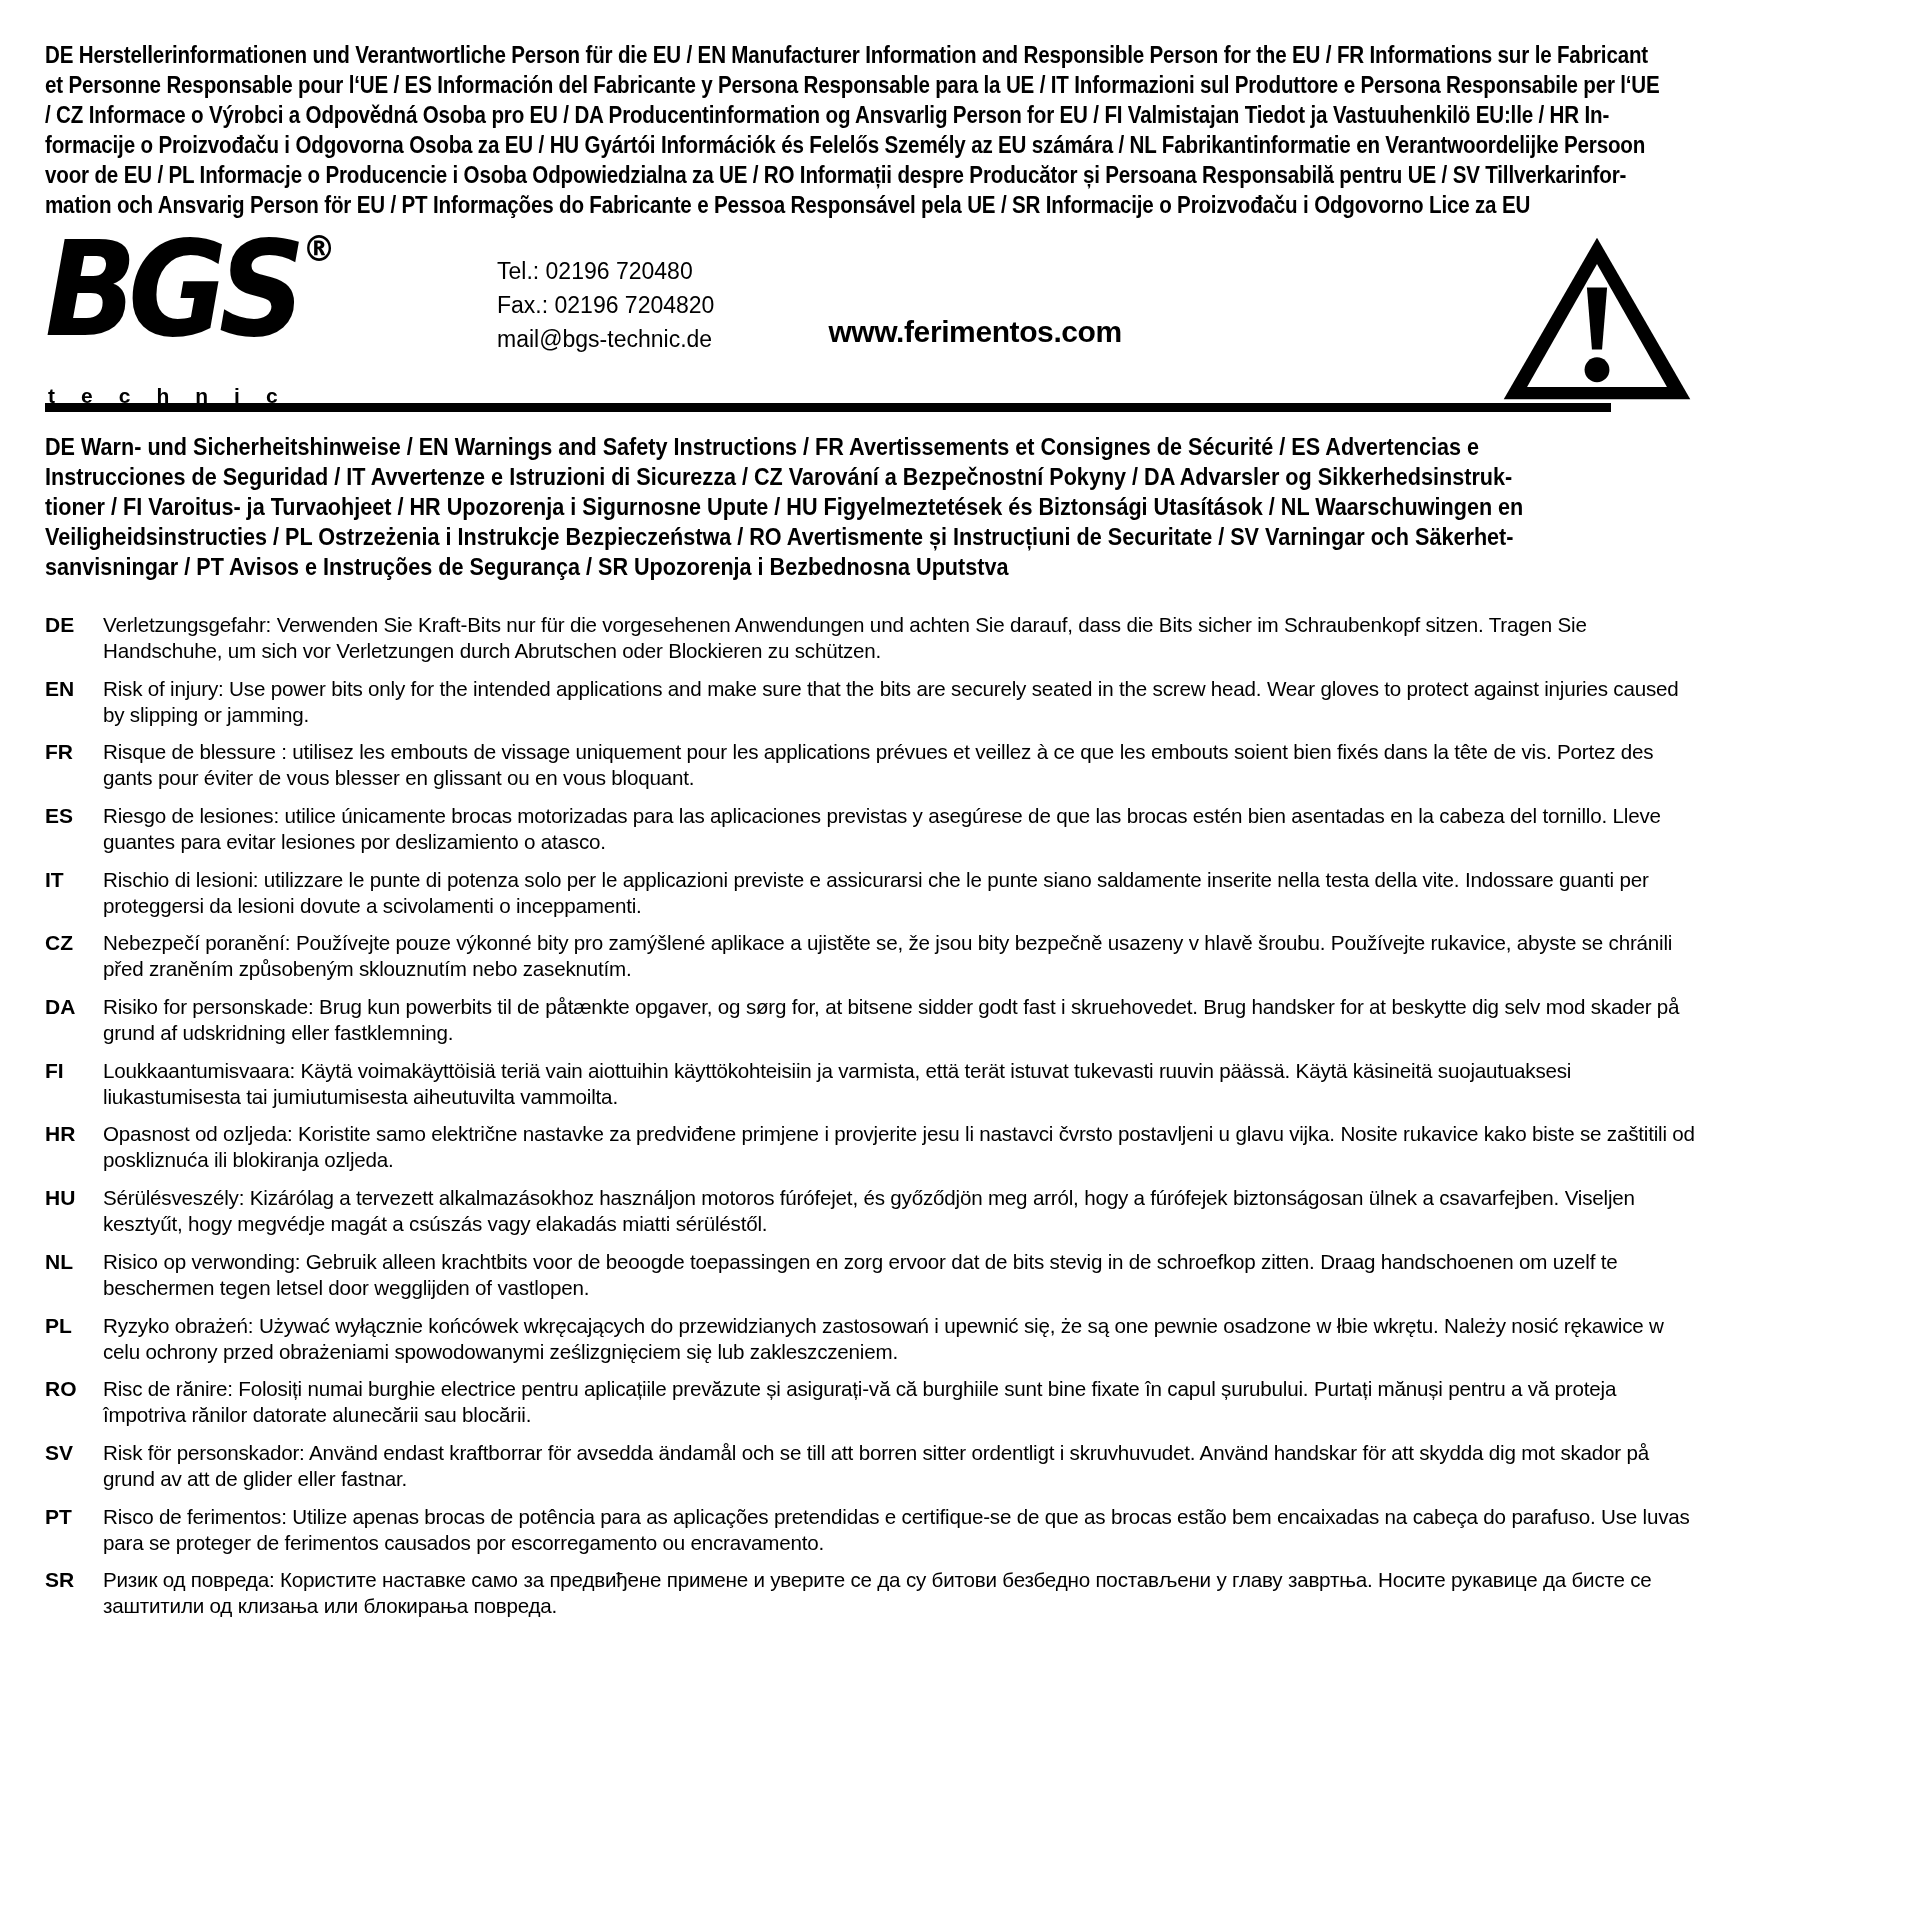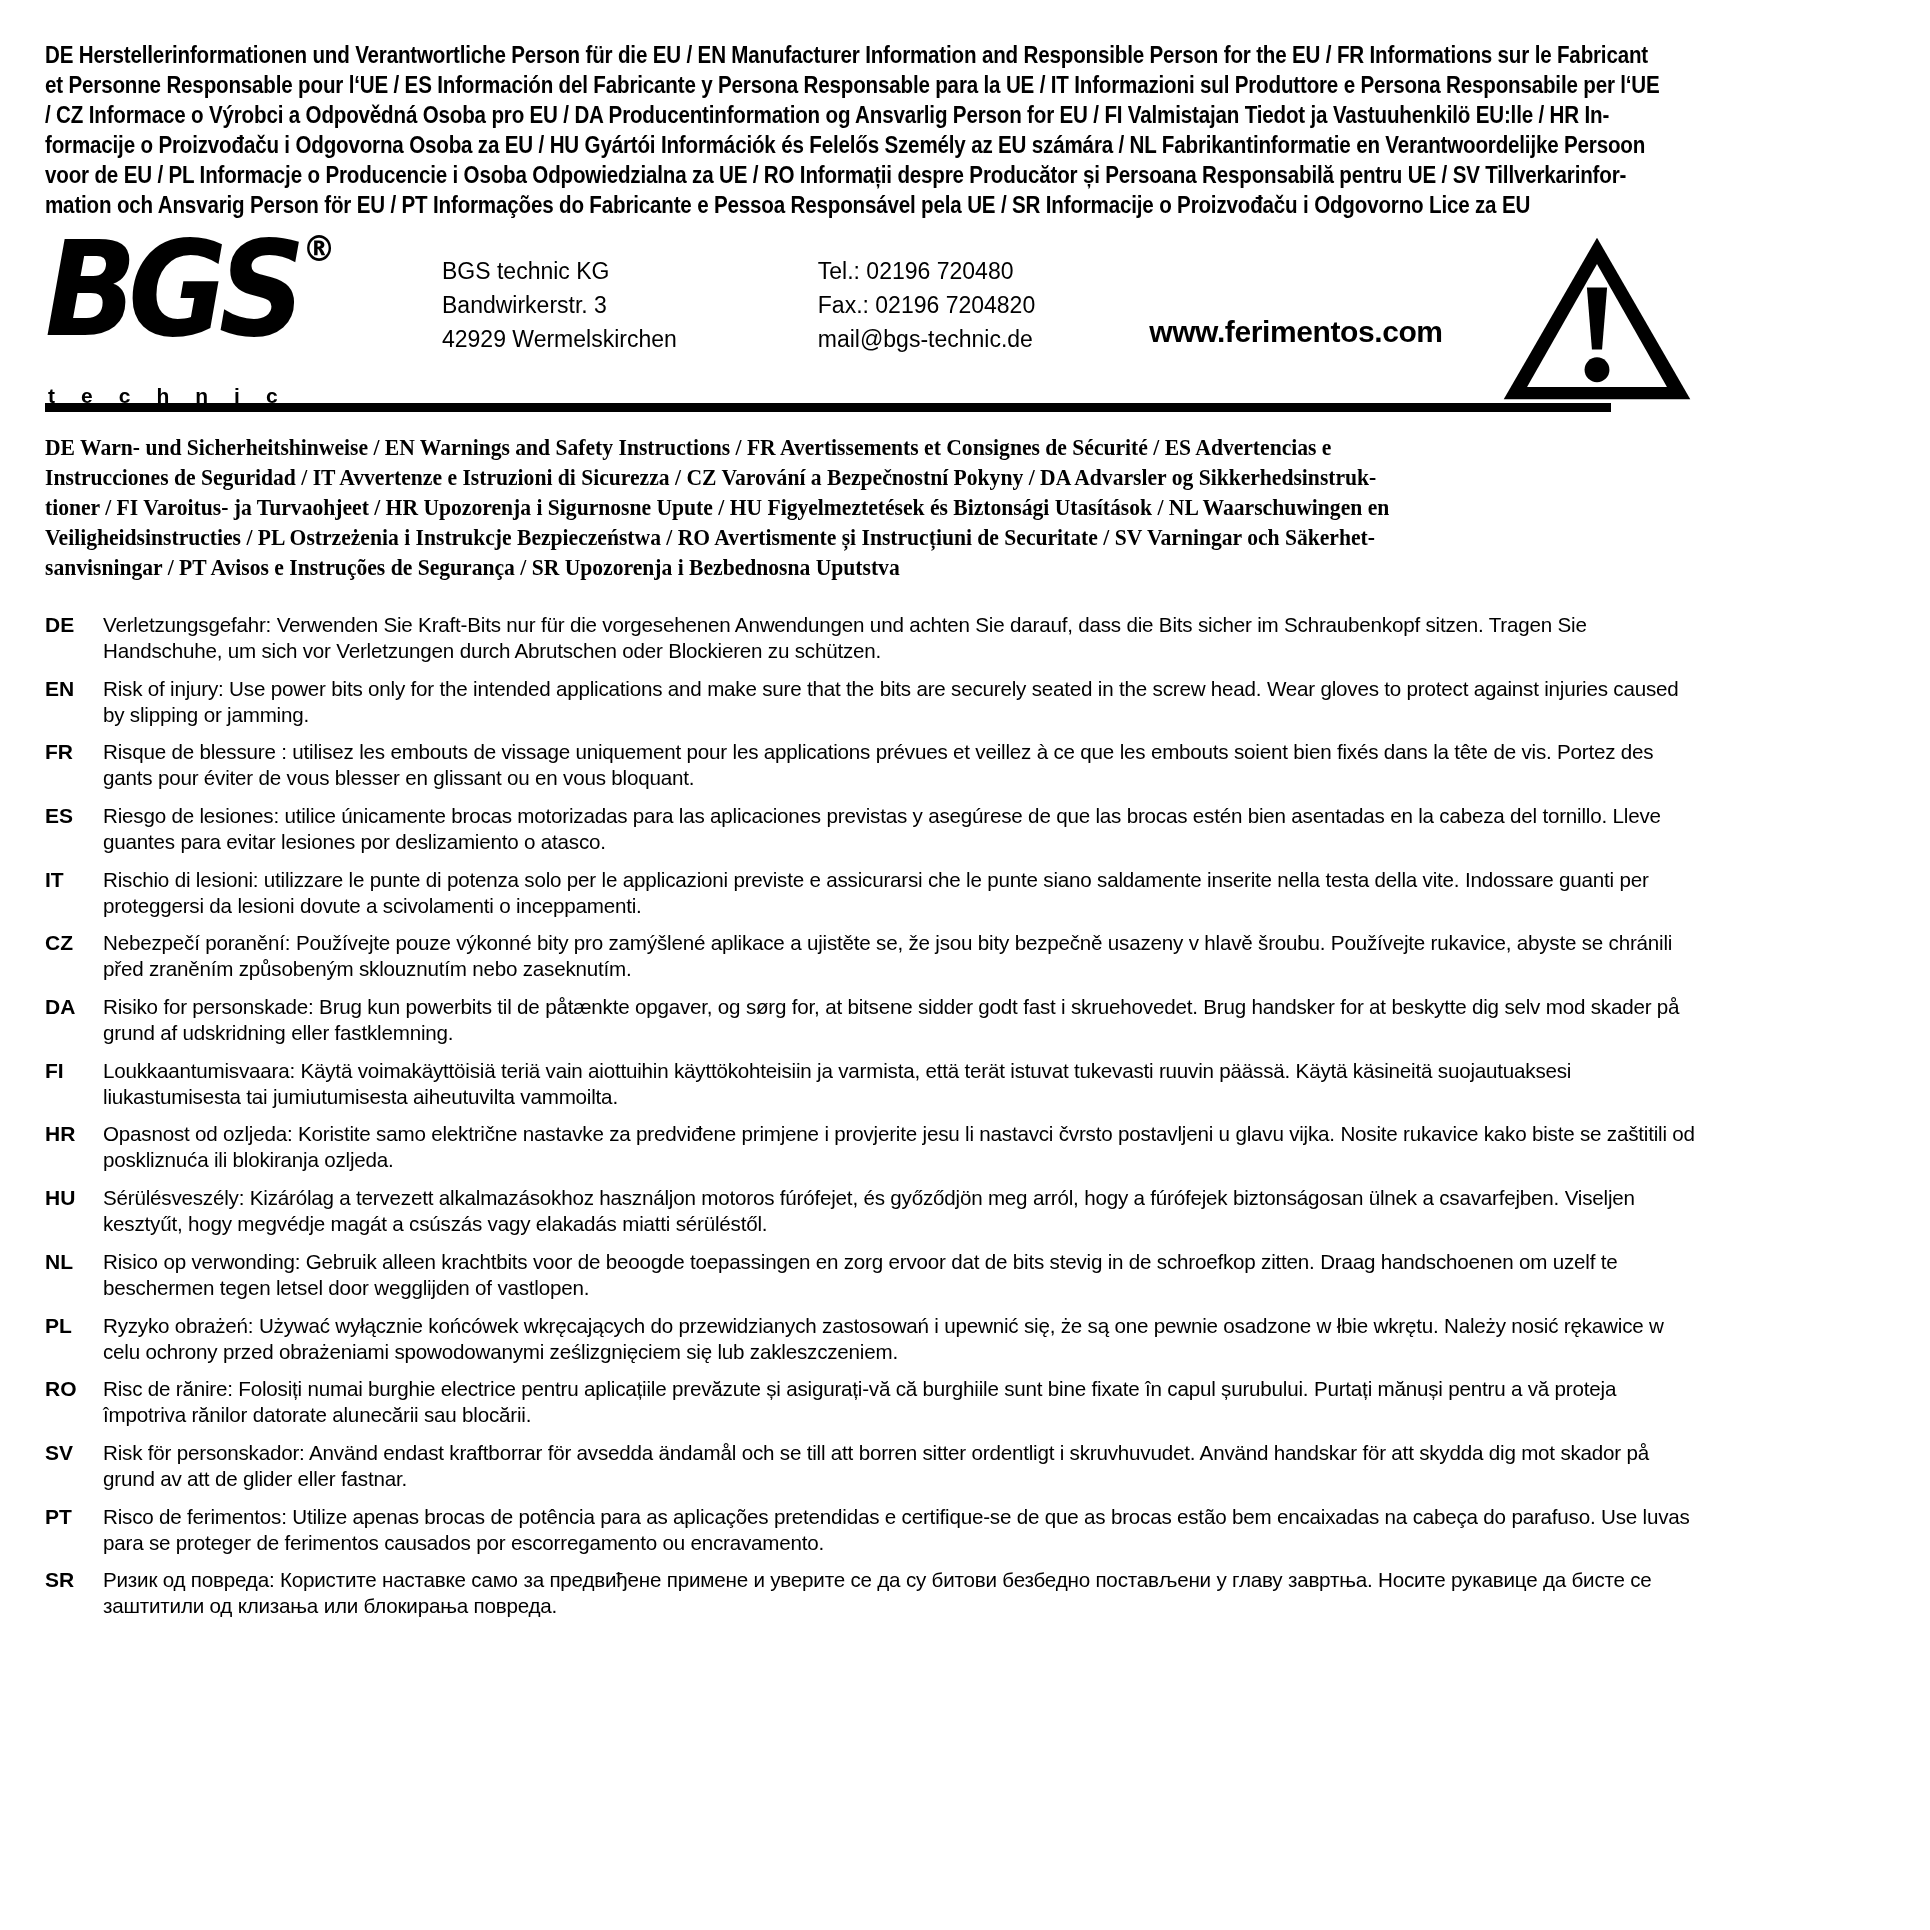--- a/index.html
+++ b/index.html
@@ -29,21 +29,21 @@
   .reg { font-size:36px; font-style:normal; position:relative; top:-74px; margin-left:6.2px; letter-spacing:0; }
   .logo-sub { font-weight:bold; font-size:21px; letter-spacing:26px; margin-top:3.1px; margin-left:3.1px; white-space:nowrap; }
   .address { margin-left:62px; margin-top:23px; font-size:23px; line-height:34px; }
   .contact { margin-left:117px; margin-top:23px; font-size:23px; line-height:34px; }
   .website { font-size:30px; font-weight:bold; margin-left:90px; margin-top:84px; letter-spacing:-0.4px; white-space:nowrap; }
   .triangle-wrap { margin-left:auto; padding-top:1.6px; }
 
   .rule { height:9.3px; background:#000; width:1566px; margin-top:4.7px; }
 
   
-  .warn-hdr { margin-top:20px;font-family:Liberation Serif, serif; }
+  .warn-hdr { margin-top:20px; }
   .warn-hdr-line {
     font-weight:bold; font-size:24px; line-height:30px;
     white-space:nowrap; transform:scaleX(0.9); transform-origin:0 50%;
   }
 
   
   .entries { margin-top:30px; }
   .entry { display:flex; margin-bottom:11.7px; }
   .entry .code { font-weight:bold; flex:0 0 58px; width:58px; font-size:21px; line-height:26px; }
   .entry .text { font-size:20.6px; line-height:26px; letter-spacing:-0.2px; width:1782px; }
@@ -59,25 +59,20 @@
     <div class="hdr-line">/  CZ Informace o Výrobci a Odpovědná Osoba pro EU  /  DA Producentinformation og Ansvarlig Person for EU  /  FI Valmistajan Tiedot ja Vastuuhenkilö EU:lle  /  HR In-</div>
     <div class="hdr-line">formacije o Proizvođaču i Odgovorna Osoba za EU  /  HU Gyártói Információk és Felelős Személy az EU számára  /  NL Fabrikantinformatie en Verantwoordelijke Persoon</div>
     <div class="hdr-line">voor de EU  /  PL Informacje o Producencie i Osoba Odpowiedzialna za UE  /  RO Informații despre Producător și Persoana Responsabilă pentru UE  /  SV Tillverkarinfor-</div>
     <div class="hdr-line">mation och Ansvarig Person för EU  /  PT Informações do Fabricante e Pessoa Responsável pela UE  /  SR Informacije o Proizvođaču i Odgovorno Lice za EU</div>
   </div>
 
   <div class="company-row">
     <div class="logo">
       <div class="logo-main"><span>BGS</span><span class="reg">®</span></div>
       <div class="logo-sub">technic</div>
-    </div>
-    <div class="address">
-      <div>BGS technic KG</div>
-      <div>Bandwirkerstr. 3</div>
-      <div>42929 Wermelskirchen</div>
     </div>
     <div class="contact">
       <div>Tel.: 02196 720480</div>
       <div>Fax.: 02196 7204820</div>
       <div>mail@bgs-technic.de</div>
     </div>
     <div class="website">www.ferimentos.com</div>
     <div class="triangle-wrap">
       <svg width="196" height="171" viewBox="0 0 252 220" aria-hidden="true">
         <path d="M126 6 L246 214 L6 214 Z" fill="#000"></path>

